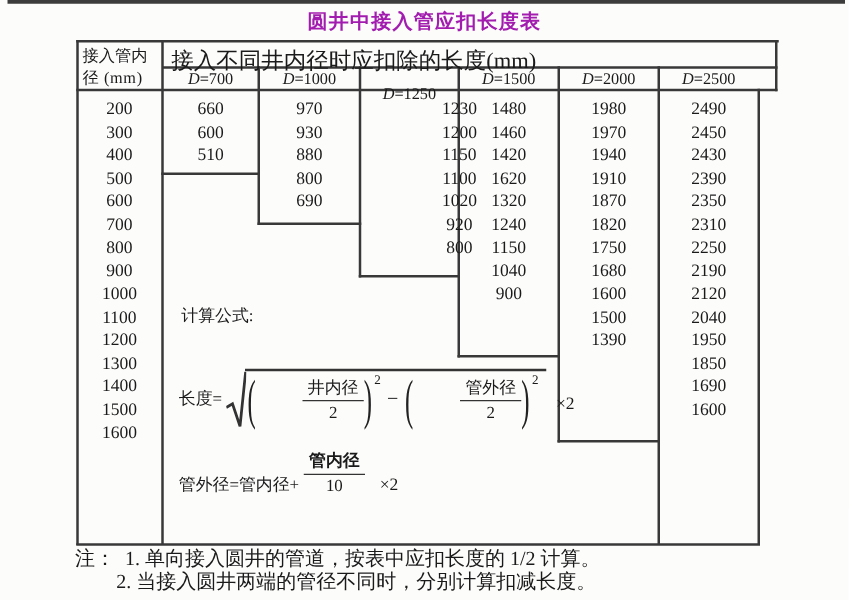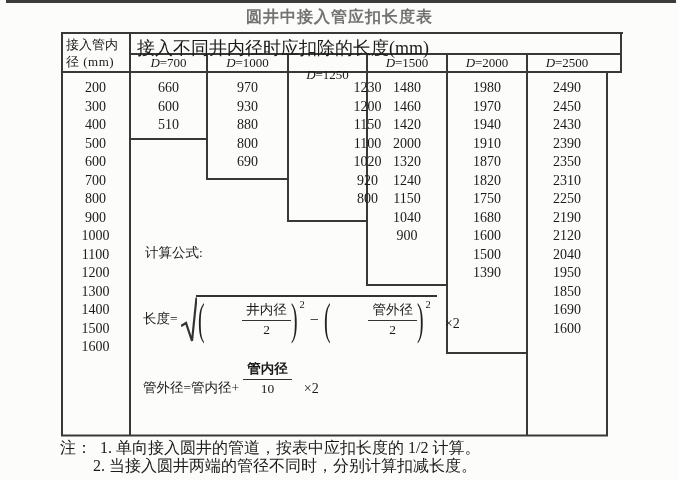--- a/index.html
+++ b/index.html
@@ -4,21 +4,21 @@
 <style>
   html,body{margin:0;padding:0;background:#ffffff;}
   .page{
     position:relative;width:679px;height:480px;overflow:hidden;
     background:#fcfcfb;color:#1a1a1a;
     font-family:"Liberation Serif","DejaVu Serif",serif;
   }
   .topline{position:absolute;left:6px;top:0;width:670px;height:2.5px;background:#3c3c3c;}
   .title{
     position:absolute;left:0;top:7px;width:100%;text-align:center;
-    font-weight:bold;font-size:16px;letter-spacing:1px;color:#737373;
+    font-weight:bold;font-size:16px;letter-spacing:1px;color:#a21caf;
     font-family:"Liberation Sans","DejaVu Sans",sans-serif;
   }
   .gridsvg{position:absolute;left:0;top:0;}
   .corner-hdr{position:absolute;left:66px;top:36px;width:62px;font-size:13px;line-height:17px;}
   .corner-hdr .l2{letter-spacing:0.5px;}
   .span-hdr{position:absolute;left:137px;top:36px;font-size:18px;white-space:nowrap;}
   .dlabel{
     position:absolute;top:55px;height:16px;line-height:16px;text-align:center;
     font-size:13px;white-space:nowrap;
   }
@@ -137,21 +137,21 @@
         <div class="cell">1150</div>
         <div class="cell">1100</div>
         <div class="cell">1020</div>
         <div class="cell">920</div>
         <div class="cell">800</div>
       </div>
       <div class="vstack" style="left: 368px; top: 79px; width: 78px;">
         <div class="cell">1480</div>
         <div class="cell">1460</div>
         <div class="cell">1420</div>
-        <div class="cell">2000</div>
+        <div class="cell">1620</div>
         <div class="cell">1320</div>
         <div class="cell">1240</div>
         <div class="cell">1150</div>
         <div class="cell">1040</div>
         <div class="cell">900</div>
       </div>
       <div class="vstack" style="left: 448px; top: 79px; width: 78px;">
         <div class="cell">1980</div>
         <div class="cell">1970</div>
         <div class="cell">1940</div>

